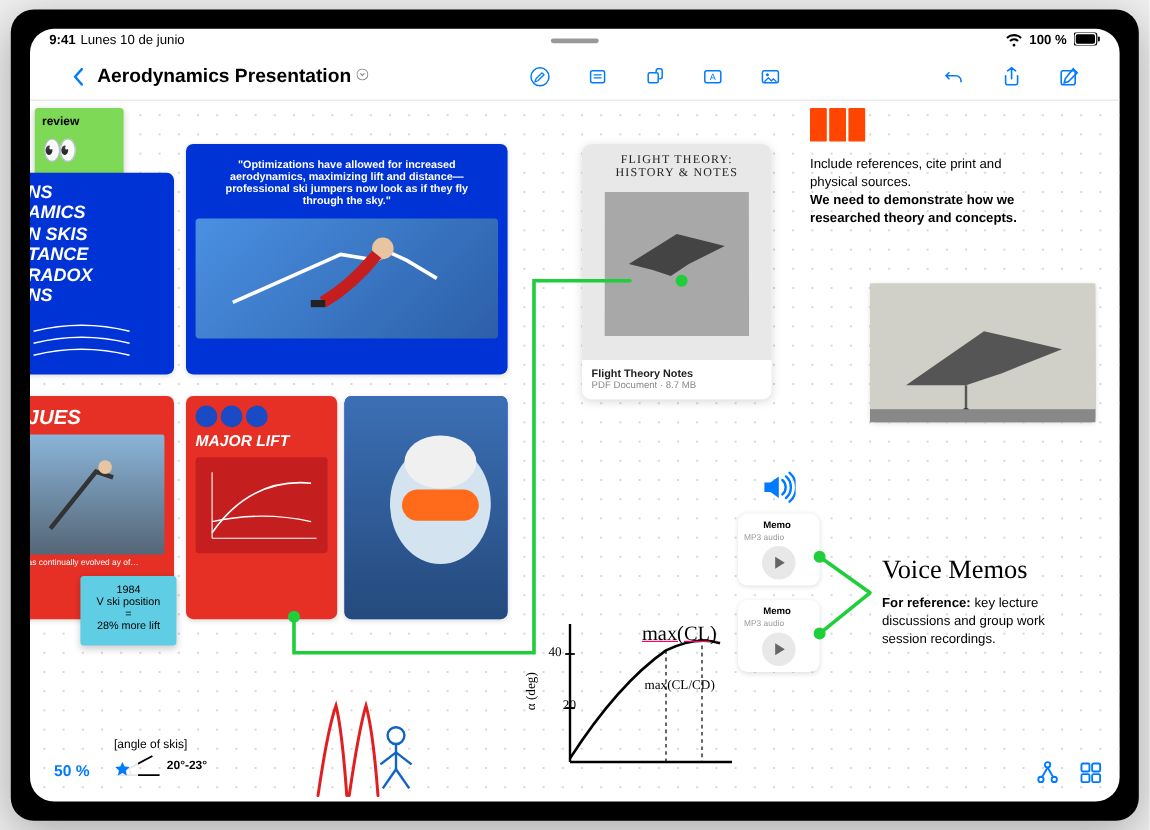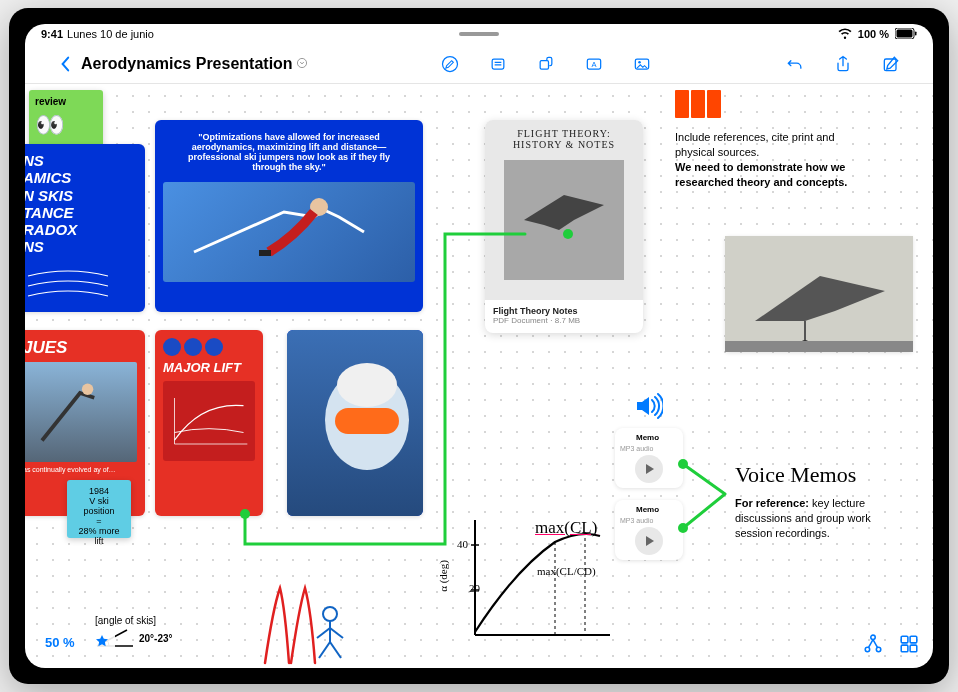--- a/index.html
+++ b/index.html
@@ -80,21 +80,21 @@
     .red-card { background: #e63025; }
     .sticky {
       position: absolute;
       box-shadow: 0 2px 6px rgba(0,0,0,0.2);
       font-size: 10px;
       padding: 6px;
       color: #000;
       font-family: -apple-system, sans-serif;
     }
     .sticky-green { background: #7ed957; width: 74px; height: 60px; top: 6px; left: 4px; border-radius:3px; }
-    .sticky-blue { background: #5fcde4; width: 64px; height: 58px; top: 396px; left: 42px; font-size:9px; border-radius:3px;}
+    .sticky-blue { background: #5fcde4; width: 80px; height: 58px; top: 396px; left: 42px; font-size:9px; border-radius:3px;}
     .doc-card {
       position: absolute;
       background: #fff;
       border-radius: 8px;
       box-shadow: 0 2px 8px rgba(0,0,0,0.15);
       width: 158px;
       top: 36px;
       left: 460px;
       padding: 0;
     }
@@ -264,21 +264,21 @@
         <div style="font-size:17px;font-weight:800;font-style:italic;">JUES</div>
         <div style="width:100%;height:100px;background:linear-gradient(#8ab4d8,#567);margin-top:4px;border-radius:2px;position:relative;">
           <svg width="100%" height="100%" viewBox="0 0 120 100">
               <path d="M20 80 L60 30 L75 35" stroke="#333" stroke-width="4" fill="none"></path>
               <circle cx="68" cy="26" r="6" fill="#e8c4a0"></circle>
             </svg>
         </div>
         <div style="font-size:7px;margin-top:4px;">as continually evolved ay of…</div>
       </div>
 
-      <div class="card red-card" style="top:246px;left:130px;width:108px;height:186px;">
+      <div class="card red-card" style="top:246px;left:130px;width:126px;height:186px;">
         <div style="display:flex;gap:3px;margin-bottom:4px;">
           <span style="width:18px;height:18px;border-radius:9px;background:#1a4bc4;display:inline-block;"></span>
           <span style="width:18px;height:18px;border-radius:9px;background:#1a4bc4;display:inline-block;"></span>
           <span style="width:18px;height:18px;border-radius:9px;background:#1a4bc4;display:inline-block;"></span>
         </div>
         <div style="font-size:13px;font-weight:800;font-style:italic;">MAJOR LIFT</div>
         <div class="major-lift-graph">
           <svg width="100%" height="100%" viewBox="0 0 120 80">
               <line x1="15" y1="10" x2="15" y2="70" stroke="#fff" stroke-width="1"></line>
               <line x1="15" y1="70" x2="110" y2="70" stroke="#fff" stroke-width="1"></line>

